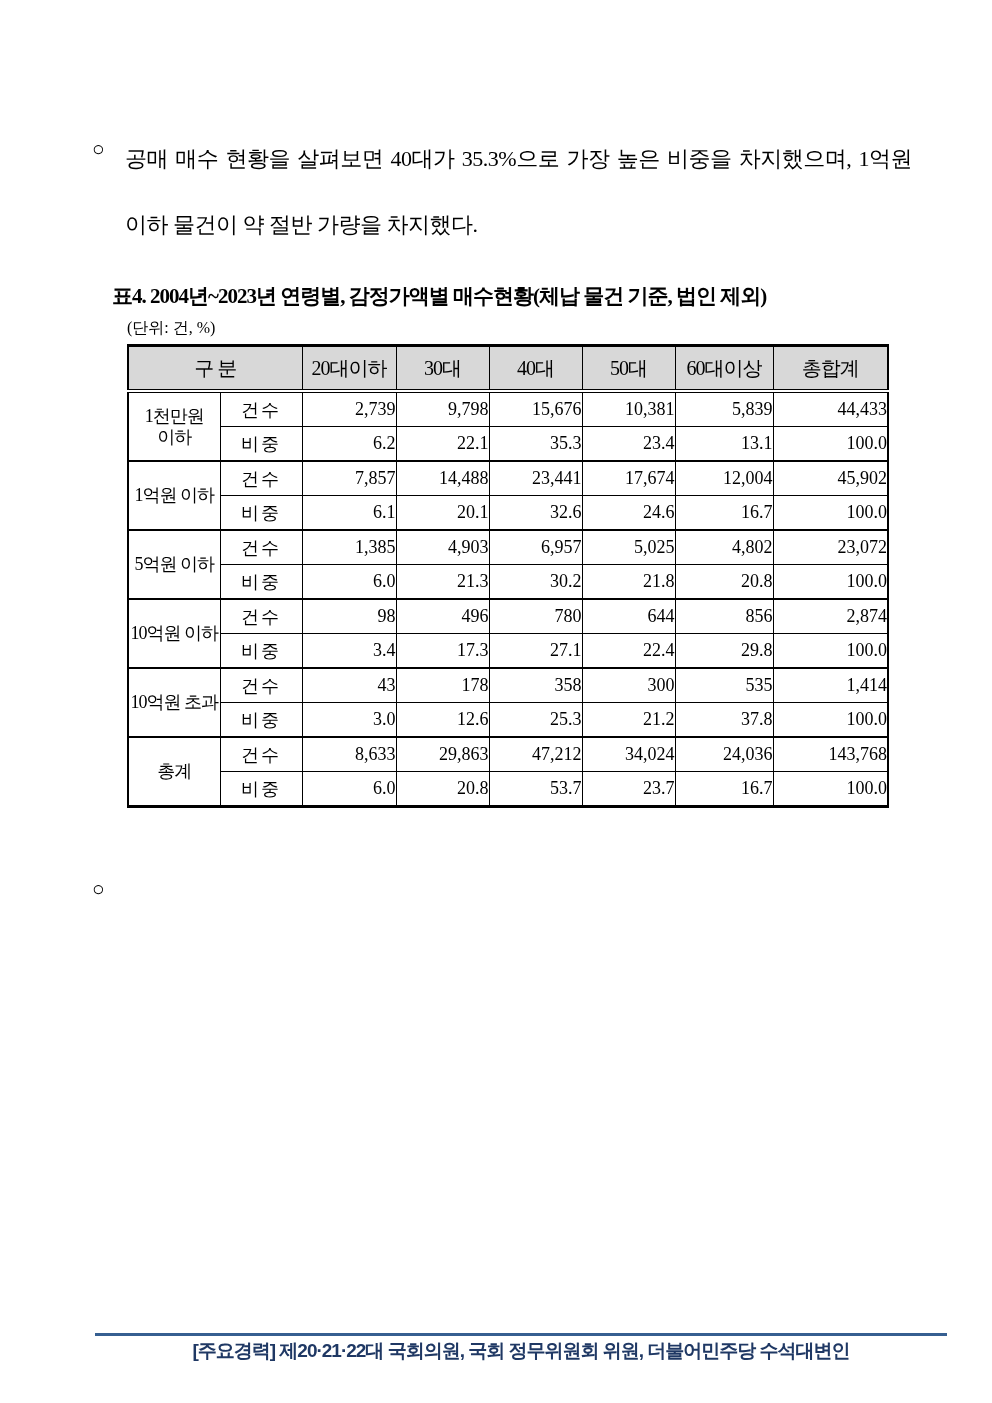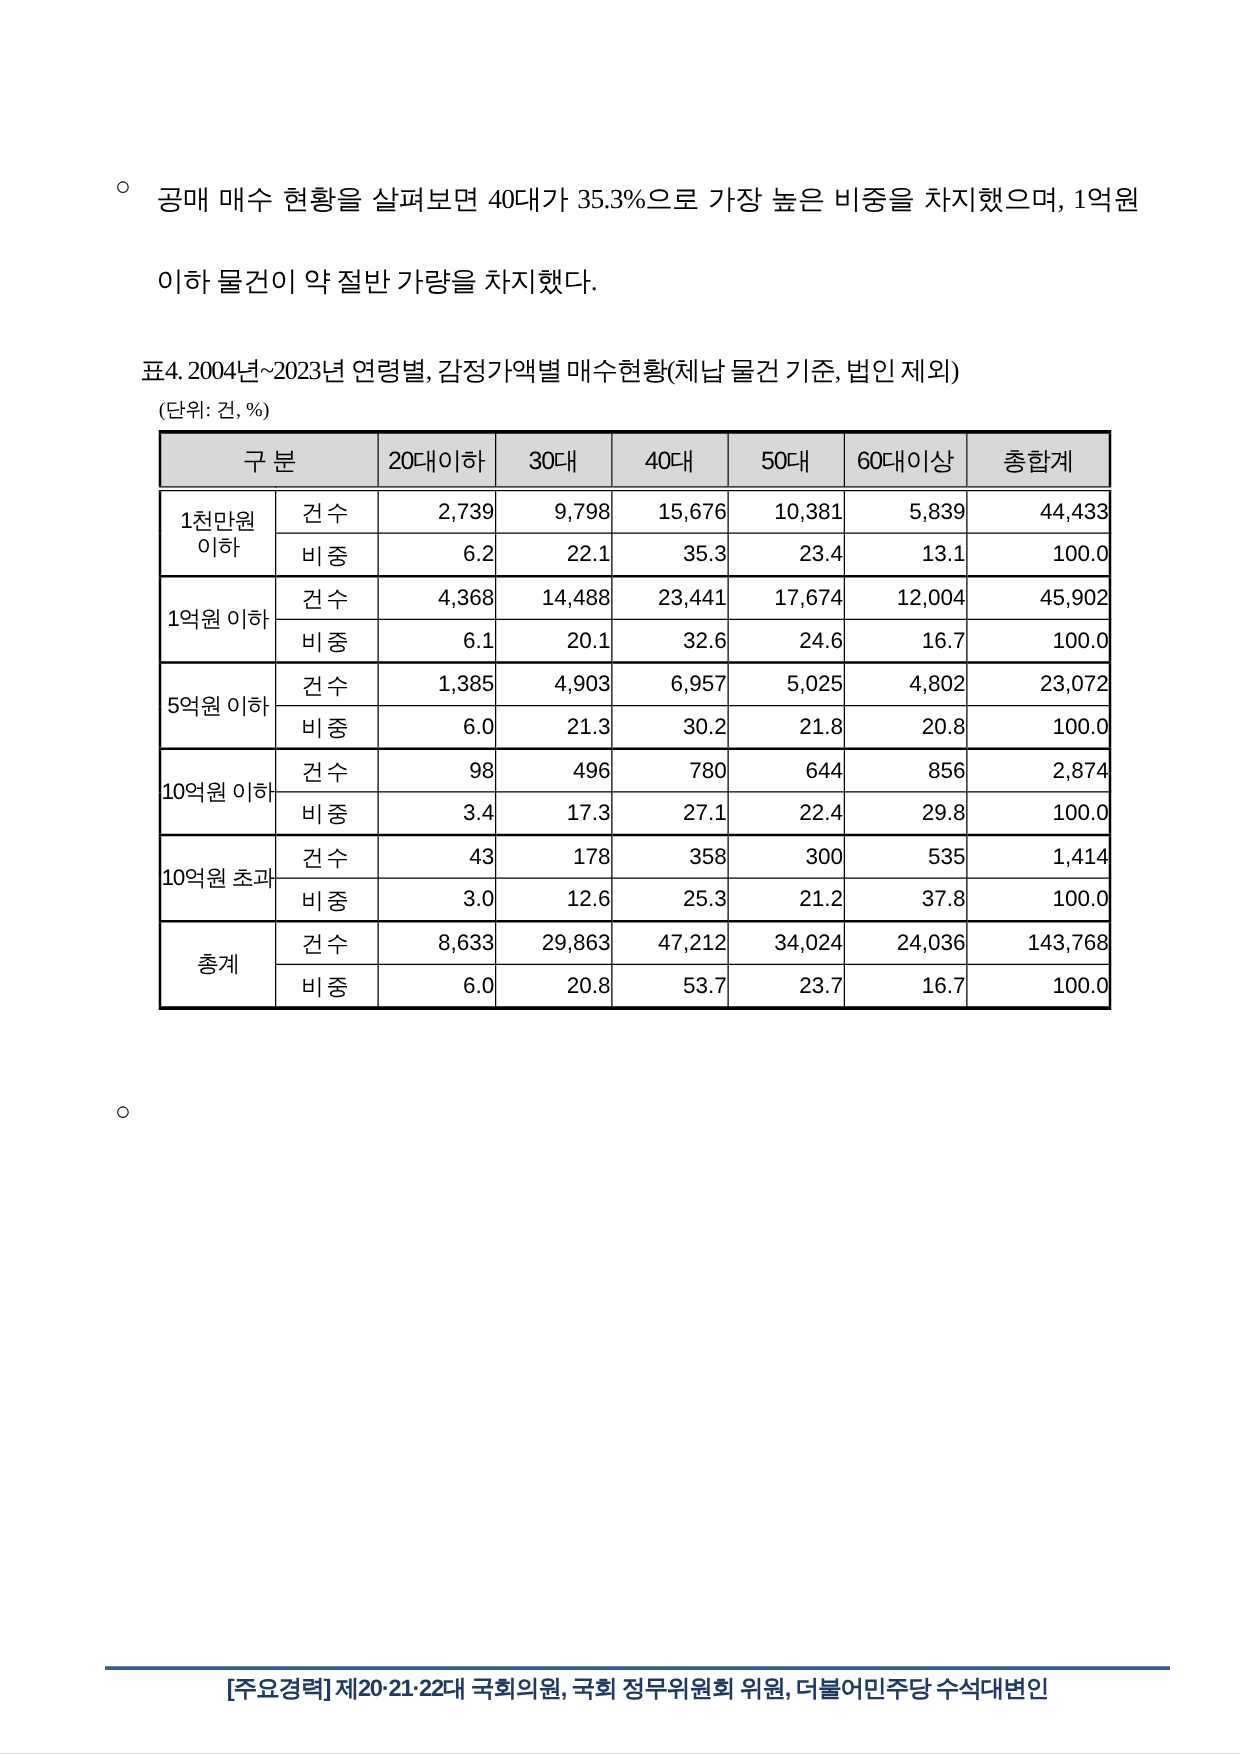--- a/index.html
+++ b/index.html
@@ -41,32 +41,33 @@
   
   .table-block {
     margin: 24px 0 0 127px;
     width: 760px;
   }
   .table-title {
     margin-left: -15px;
     font-size: 21px;
     letter-spacing: -1px;
     white-space: nowrap;
+    font-weight: bold;
   }
   .unit-note {
     text-align: left;
     font-size: 16px;
     margin: 8px 2px 5px 0;
   }
 
   table.stats {
     border-collapse: collapse;
     table-layout: fixed;
     width: 760px;
-    font-family: Liberation Sans, sans-serif;
+    font-family: Liberation Serif, serif;
   }
   table.stats th, table.stats td {
     border: 1px solid #000;
     padding: 0;
     overflow: hidden;
   }
   table.stats { border: 2px solid #000; border-top-width: 3px; border-bottom-width: 3px; }
   table.stats thead th {
     background: #d8d8d8;
     height: 42px;
@@ -85,21 +86,21 @@
     word-break: keep-all;
     padding: 0 6px;
   }
   td.metric { text-align: center; letter-spacing: 2px; margin-top: 40px; }
   td.num { text-align: right; padding-right: 9px; letter-spacing: 0; font-stretch: condensed; }
   tr.g-first td { border-top: 2px solid #000; }
 
   
   .footer {
     position: absolute;
-    left: 84px;
+    left: 95px;
     top: 1333px;
     width: 852px;
     border-top: 3px solid #365f91;
     font-family: "Liberation Sans", sans-serif;
   }
   .footer-text {
     margin-top: 2px;
     text-align: center;
     font-size: 19px;
     font-weight: bold;
@@ -161,21 +162,21 @@
           <td class="num">22.1</td>
           <td class="num">35.3</td>
           <td class="num">23.4</td>
           <td class="num">13.1</td>
           <td class="num">100.0</td>
         </tr>
 
         <tr class="g-first">
           <td class="cat" rowspan="2">1억원 이하</td>
           <td class="metric">건수</td>
-          <td class="num">4,368</td>
+          <td class="num">7,857</td>
           <td class="num">14,488</td>
           <td class="num">23,441</td>
           <td class="num">17,674</td>
           <td class="num">12,004</td>
           <td class="num">45,902</td>
         </tr>
         <tr>
           <td class="metric">비중</td>
           <td class="num">6.1</td>
           <td class="num">20.1</td>

